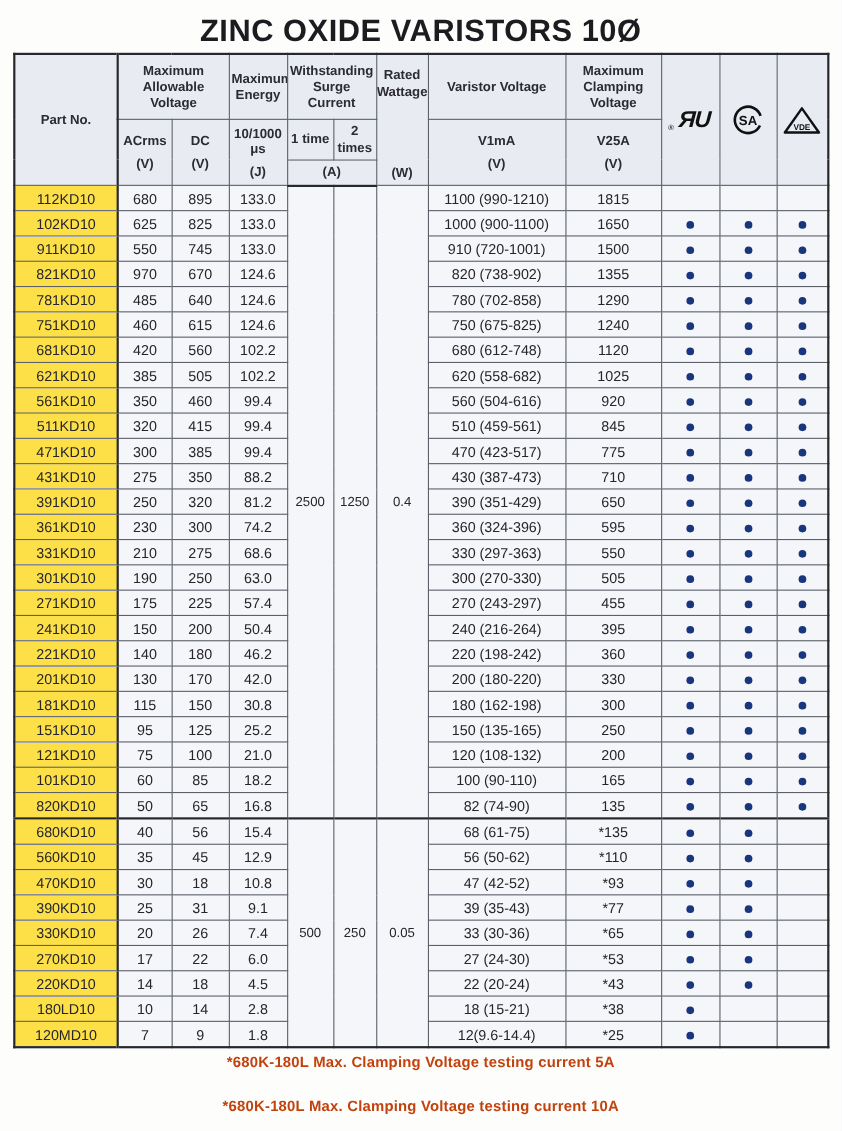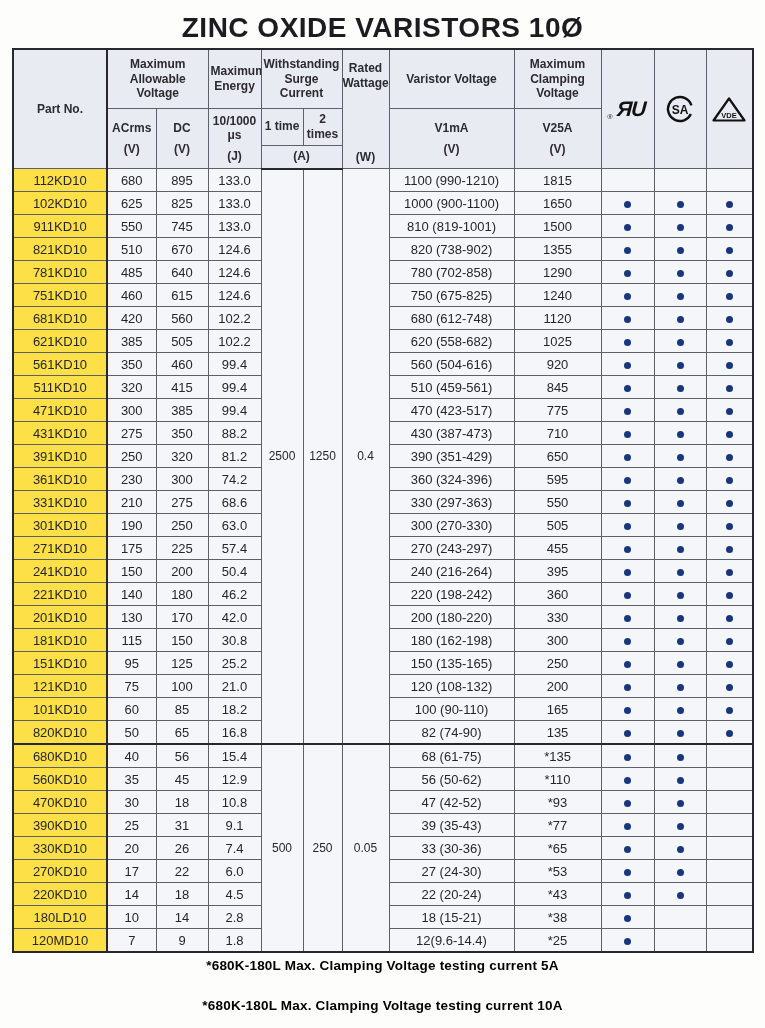--- a/index.html
+++ b/index.html
@@ -77,21 +77,21 @@
   }
   .ul-mark .reg {
     position:absolute; left:-2px; bottom:0px;
     font-size:7px; font-style:normal; font-weight:400;
   }
   .logo-svg { display:block; margin:0 auto; }
 
   .footnote {
     position:absolute; left:0; width:100%;
     text-align:center; font-size:13.5px; font-weight:600;
-    letter-spacing:0.2px; color:#000000;
+    letter-spacing:0.2px; color:#c2410c;
   }
   .fn1 { top:958px; }
   .fn2 { top:998px; }
 </style>
 </head>
 <body>
 
 <div class="page">
 
   <div class="title">ZINC OXIDE VARISTORS 10Ø</div>
@@ -196,29 +196,29 @@
           <td>1650</td>
           <td class="certcol"><span class="dot"></span></td>
           <td class="certcol"><span class="dot"></span></td>
           <td class="certcol"><span class="dot"></span></td>
         </tr>
         <tr>
           <td class="part">911KD10</td>
           <td>550</td>
           <td>745</td>
           <td>133.0</td>
-          <td>810 (819-1001)</td>
+          <td>910 (720-1001)</td>
           <td>1500</td>
           <td class="certcol"><span class="dot"></span></td>
           <td class="certcol"><span class="dot"></span></td>
           <td class="certcol"><span class="dot"></span></td>
         </tr>
         <tr>
           <td class="part">821KD10</td>
-          <td>510</td>
+          <td>970</td>
           <td>670</td>
           <td>124.6</td>
           <td>820 (738-902)</td>
           <td>1355</td>
           <td class="certcol"><span class="dot"></span></td>
           <td class="certcol"><span class="dot"></span></td>
           <td class="certcol"><span class="dot"></span></td>
         </tr>
         <tr>
           <td class="part">781KD10</td>

